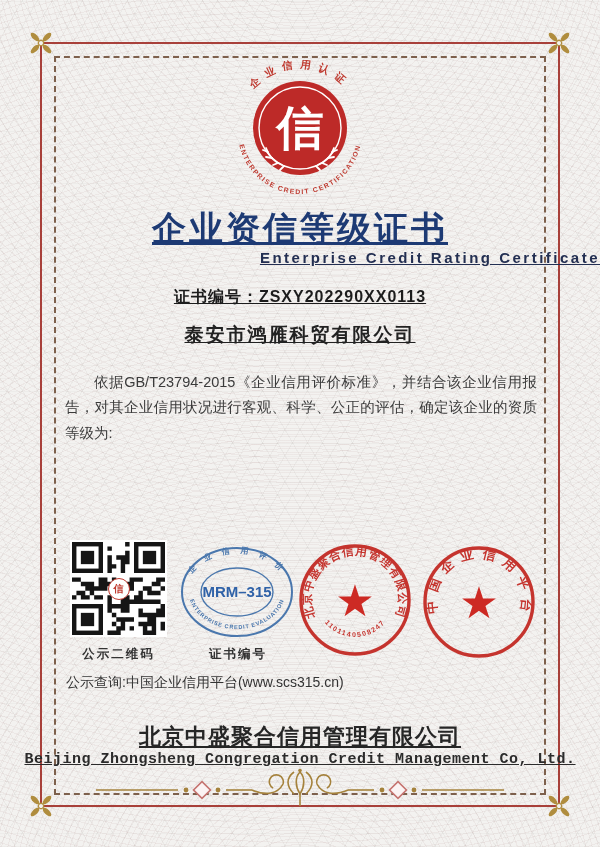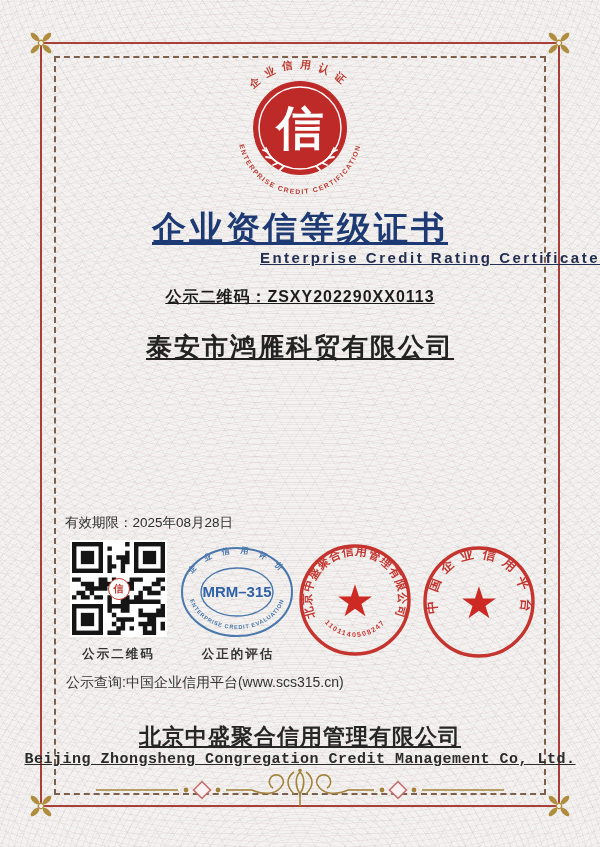--- a/index.html
+++ b/index.html
@@ -23,21 +23,21 @@
   .corner.br{right:26px;bottom:26px;}
 
   .abs{position:absolute;}
   .center{left:0;right:0;text-align:center;text-decoration:underline;}
 
   .logo{left:50%;top:60px;transform:translateX(-50%);}
 
   .title{top:206px;font-size:34px;font-weight:bold;color:#1d3a74;letter-spacing:3px;}
   .subtitle{top:249px;font-size:15px;font-weight:bold;color:#232f52;letter-spacing:2.5px;text-align:right;}
   .certno{top:287px;font-size:16px;font-weight:bold;color:#1c1c1c;letter-spacing:1px;}
-  .company{top:330px;font-size:26px;font-weight:bold;color:#222;letter-spacing:2px;}
+  .company{top:322px;font-size:19px;font-weight:bold;color:#222;letter-spacing:2px;}
   .body-par{top:370px;left:65px;width:472px;font-size:14.5px;line-height:1.75;color:#3b3b3b;
     text-align:justify;text-indent:2em;}
   .rating{top:432px;font-size:60px;font-weight:bold;color:#c0272d;
     font-family:"Liberation Serif",serif;letter-spacing:10px;}
   .dates{top:514px;left:65px;right:65px;display:flex;justify-content:space-between;
     font-size:13.5px;color:#2e2e2e;}
   .qr-block{left:70px;top:540px;width:93px;height:93px;background:#fff;padding:2px;}
   .qr-center{position:absolute;left:50%;top:50%;transform:translate(-50%,-50%);
     width:20px;height:20px;border-radius:50%;background:#fff;border:1.5px solid #c0392f;
     color:#c0392f;font-size:10px;line-height:19px;text-align:center;font-weight:bold;}
@@ -116,25 +116,25 @@
     <g stroke="#fff" stroke-width="1.8" stroke-linecap="round">
       <path d="M46,88 q4,12 16,17" fill="none"></path>
       <path d="M48,92 l-5,-2 M52,98 l-6,-1 M58,103 l-5,2 M64,106 l-4,4" fill="none"></path>
       <path d="M114,88 q-4,12 -16,17" fill="none"></path>
       <path d="M112,92 l5,-2 M108,98 l6,-1 M102,103 l5,2 M96,106 l4,4" fill="none"></path>
     </g>
   </svg>
 
   <div class="abs center title">企业资信等级证书</div>
   <div class="abs center subtitle">Enterprise Credit Rating Certificate</div>
-  <div class="abs center certno">公示二维码：ZSXY202290XX0113</div>
+  <div class="abs center certno">证书编号：ZSXY202290XX0113</div>
   <div class="abs center company">泰安市鸿雁科贸有限公司</div>
+  <div class="abs body-par">依据GB/T23794-2015《企业信用评价标准》，并结合该企业信用报告，对其企业信用状况进行客观、科学、公正的评估，确定该企业的资质等级为:</div>
 
   <div class="abs dates">
-    <span>有效期限：2025年08月28日</span>
   </div>
 
   <div class="abs qr-block">
     <svg width="93" height="93" viewBox="0 0 93 93">
         <g id="qr-mods">
           <path d="M53.14,0.00h4.43v4.43h-4.43zM35.43,4.43h4.43v4.43h-4.43zM53.14,8.86h4.43v4.43h-4.43zM35.43,13.29h4.43v4.43h-4.43zM44.29,13.29h4.43v4.43h-4.43zM48.71,13.29h4.43v4.43h-4.43zM53.14,13.29h4.43v4.43h-4.43zM35.43,17.71h4.43v4.43h-4.43zM48.71,17.71h4.43v4.43h-4.43zM53.14,17.71h4.43v4.43h-4.43zM35.43,22.14h4.43v4.43h-4.43zM39.86,22.14h4.43v4.43h-4.43zM48.71,22.14h4.43v4.43h-4.43zM35.43,26.57h4.43v4.43h-4.43zM48.71,26.57h4.43v4.43h-4.43zM0.00,35.43h4.43v4.43h-4.43zM4.43,35.43h4.43v4.43h-4.43zM26.57,35.43h4.43v4.43h-4.43zM31.00,35.43h4.43v4.43h-4.43zM39.86,35.43h4.43v4.43h-4.43zM57.57,35.43h4.43v4.43h-4.43zM62.00,35.43h4.43v4.43h-4.43zM66.43,35.43h4.43v4.43h-4.43zM84.14,35.43h4.43v4.43h-4.43zM88.57,35.43h4.43v4.43h-4.43zM8.86,39.86h4.43v4.43h-4.43zM13.29,39.86h4.43v4.43h-4.43zM17.71,39.86h4.43v4.43h-4.43zM26.57,39.86h4.43v4.43h-4.43zM31.00,39.86h4.43v4.43h-4.43zM35.43,39.86h4.43v4.43h-4.43zM48.71,39.86h4.43v4.43h-4.43zM53.14,39.86h4.43v4.43h-4.43zM57.57,39.86h4.43v4.43h-4.43zM79.71,39.86h4.43v4.43h-4.43zM84.14,39.86h4.43v4.43h-4.43zM13.29,44.29h4.43v4.43h-4.43zM17.71,44.29h4.43v4.43h-4.43zM22.14,44.29h4.43v4.43h-4.43zM26.57,44.29h4.43v4.43h-4.43zM31.00,44.29h4.43v4.43h-4.43zM39.86,44.29h4.43v4.43h-4.43zM44.29,44.29h4.43v4.43h-4.43zM48.71,44.29h4.43v4.43h-4.43zM53.14,44.29h4.43v4.43h-4.43zM57.57,44.29h4.43v4.43h-4.43zM70.86,44.29h4.43v4.43h-4.43zM75.29,44.29h4.43v4.43h-4.43zM88.57,44.29h4.43v4.43h-4.43zM4.43,48.71h4.43v4.43h-4.43zM8.86,48.71h4.43v4.43h-4.43zM17.71,48.71h4.43v4.43h-4.43zM39.86,48.71h4.43v4.43h-4.43zM66.43,48.71h4.43v4.43h-4.43zM75.29,48.71h4.43v4.43h-4.43zM79.71,48.71h4.43v4.43h-4.43zM84.14,48.71h4.43v4.43h-4.43zM0.00,53.14h4.43v4.43h-4.43zM8.86,53.14h4.43v4.43h-4.43zM13.29,53.14h4.43v4.43h-4.43zM22.14,53.14h4.43v4.43h-4.43zM26.57,53.14h4.43v4.43h-4.43zM35.43,53.14h4.43v4.43h-4.43zM48.71,53.14h4.43v4.43h-4.43zM53.14,53.14h4.43v4.43h-4.43zM62.00,53.14h4.43v4.43h-4.43zM66.43,53.14h4.43v4.43h-4.43zM35.43,57.57h4.43v4.43h-4.43zM48.71,57.57h4.43v4.43h-4.43zM53.14,57.57h4.43v4.43h-4.43zM57.57,57.57h4.43v4.43h-4.43zM62.00,57.57h4.43v4.43h-4.43zM66.43,57.57h4.43v4.43h-4.43zM70.86,57.57h4.43v4.43h-4.43zM75.29,57.57h4.43v4.43h-4.43zM79.71,57.57h4.43v4.43h-4.43zM84.14,57.57h4.43v4.43h-4.43zM35.43,62.00h4.43v4.43h-4.43zM39.86,62.00h4.43v4.43h-4.43zM44.29,62.00h4.43v4.43h-4.43zM48.71,62.00h4.43v4.43h-4.43zM53.14,62.00h4.43v4.43h-4.43zM88.57,62.00h4.43v4.43h-4.43zM35.43,66.43h4.43v4.43h-4.43zM48.71,66.43h4.43v4.43h-4.43zM53.14,66.43h4.43v4.43h-4.43zM66.43,66.43h4.43v4.43h-4.43zM84.14,66.43h4.43v4.43h-4.43zM88.57,66.43h4.43v4.43h-4.43zM39.86,70.86h4.43v4.43h-4.43zM66.43,70.86h4.43v4.43h-4.43zM70.86,70.86h4.43v4.43h-4.43zM75.29,70.86h4.43v4.43h-4.43zM79.71,70.86h4.43v4.43h-4.43zM84.14,70.86h4.43v4.43h-4.43zM88.57,70.86h4.43v4.43h-4.43zM44.29,75.29h4.43v4.43h-4.43zM48.71,75.29h4.43v4.43h-4.43zM53.14,75.29h4.43v4.43h-4.43zM57.57,75.29h4.43v4.43h-4.43zM75.29,75.29h4.43v4.43h-4.43zM79.71,75.29h4.43v4.43h-4.43zM39.86,79.71h4.43v4.43h-4.43zM48.71,79.71h4.43v4.43h-4.43zM66.43,79.71h4.43v4.43h-4.43zM70.86,79.71h4.43v4.43h-4.43zM75.29,79.71h4.43v4.43h-4.43zM79.71,79.71h4.43v4.43h-4.43zM88.57,79.71h4.43v4.43h-4.43zM44.29,84.14h4.43v4.43h-4.43zM48.71,84.14h4.43v4.43h-4.43zM57.57,84.14h4.43v4.43h-4.43zM70.86,84.14h4.43v4.43h-4.43zM79.71,84.14h4.43v4.43h-4.43zM88.57,84.14h4.43v4.43h-4.43zM35.43,88.57h4.43v4.43h-4.43zM39.86,88.57h4.43v4.43h-4.43zM44.29,88.57h4.43v4.43h-4.43zM70.86,88.57h4.43v4.43h-4.43zM75.29,88.57h4.43v4.43h-4.43zM79.71,88.57h4.43v4.43h-4.43z" fill="#151515"></path>
           <rect x="0" y="0" width="31" height="31" fill="#151515"></rect>
           <rect x="4.428571428571429" y="4.428571428571429" width="22.142857142857146" height="22.142857142857146" fill="#ffffff"></rect>
           <rect x="8.857142857142858" y="8.857142857142858" width="13.285714285714286" height="13.285714285714286" fill="#151515"></rect>
           <rect x="62" y="0" width="31" height="31" fill="#151515"></rect>
@@ -184,21 +184,21 @@
       <path id="rs2-top" d="M59,102 a43,43 0 1 1 0.05,0"></path>
     </defs>
     <circle cx="59" cy="60" r="54" fill="none" stroke="#c5342e" stroke-width="3.4"></circle>
     <text font-size="13" font-weight="bold" fill="#c5342e" letter-spacing="2">
       <textPath href="#rs2-top" startOffset="50%" text-anchor="middle">中 国 企 业 信 用 平 台</textPath>
     </text>
     <text x="59" y="76" text-anchor="middle" font-size="44" fill="#cd2a24">★</text>
   </svg>
 
   <div class="abs stamp-label lbl-qr">公示二维码</div>
-  <div class="abs stamp-label lbl-mutual">公正的评估</div>
+  <div class="abs stamp-label lbl-mutual">证书编号</div>
 
   <div class="abs query">公示查询:中国企业信用平台(www.scs315.cn)</div>
   <div class="abs center issuer-cn">北京中盛聚合信用管理有限公司</div>
   <div class="abs center issuer-en">Beijing Zhongsheng Congregation Credit Management Co, Ltd.</div>
 
   <svg class="abs flourish" width="440" height="44" viewBox="0 0 440 44">
     <g id="fl-left" stroke="#a5823c" fill="none" stroke-width="1.6">
       <line x1="16" y1="22" x2="98" y2="22"></line>
       <circle cx="106" cy="22" r="2.4" fill="#a5823c" stroke="none"></circle>
       <rect x="116" y="16" width="12" height="12" transform="rotate(45 122 22)" stroke="#c5736f" fill="#fbf3f3"></rect>

